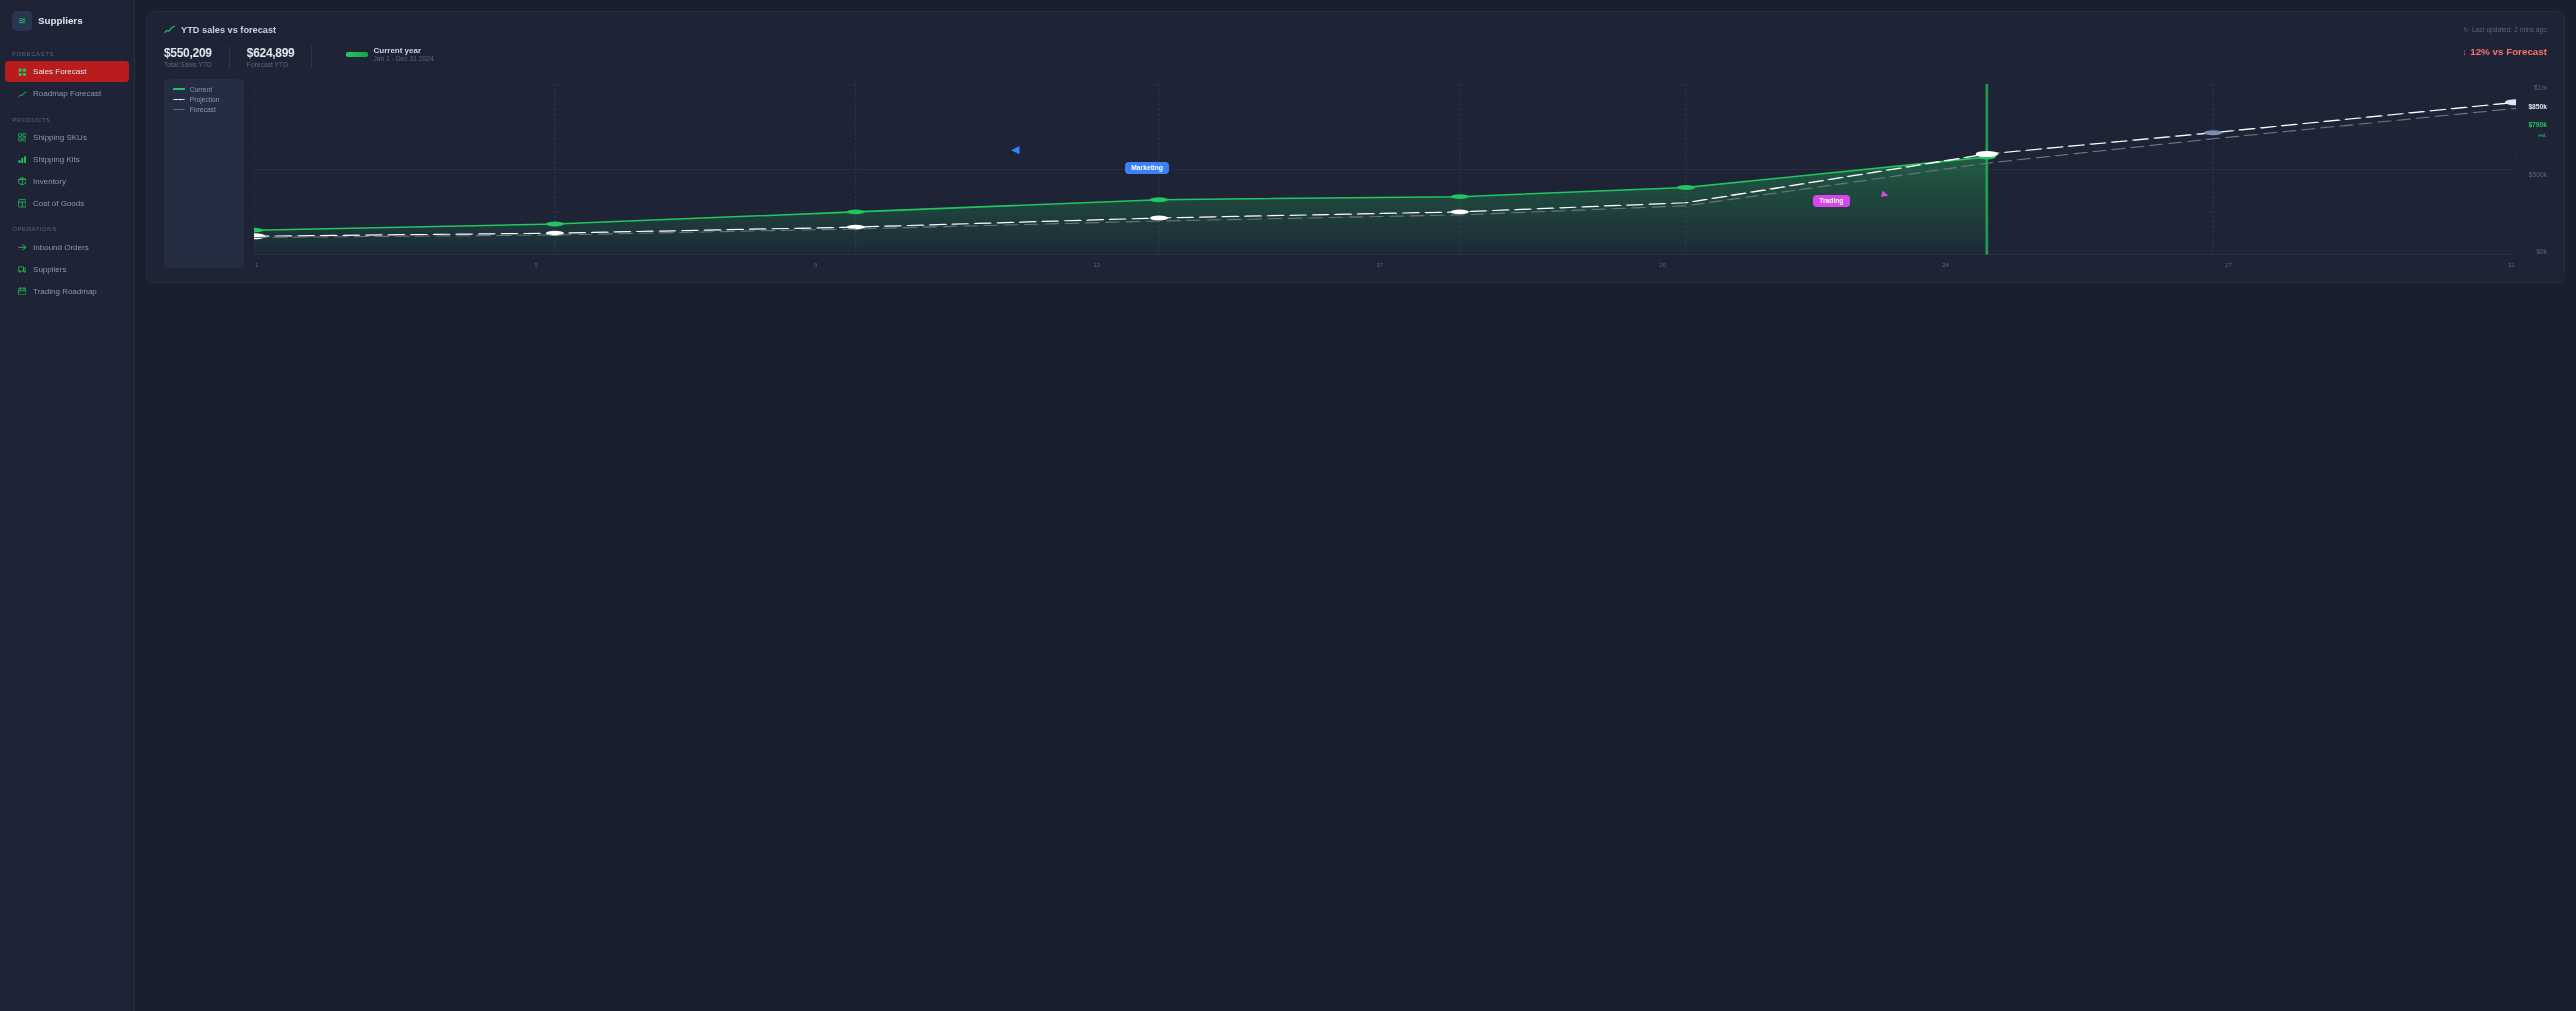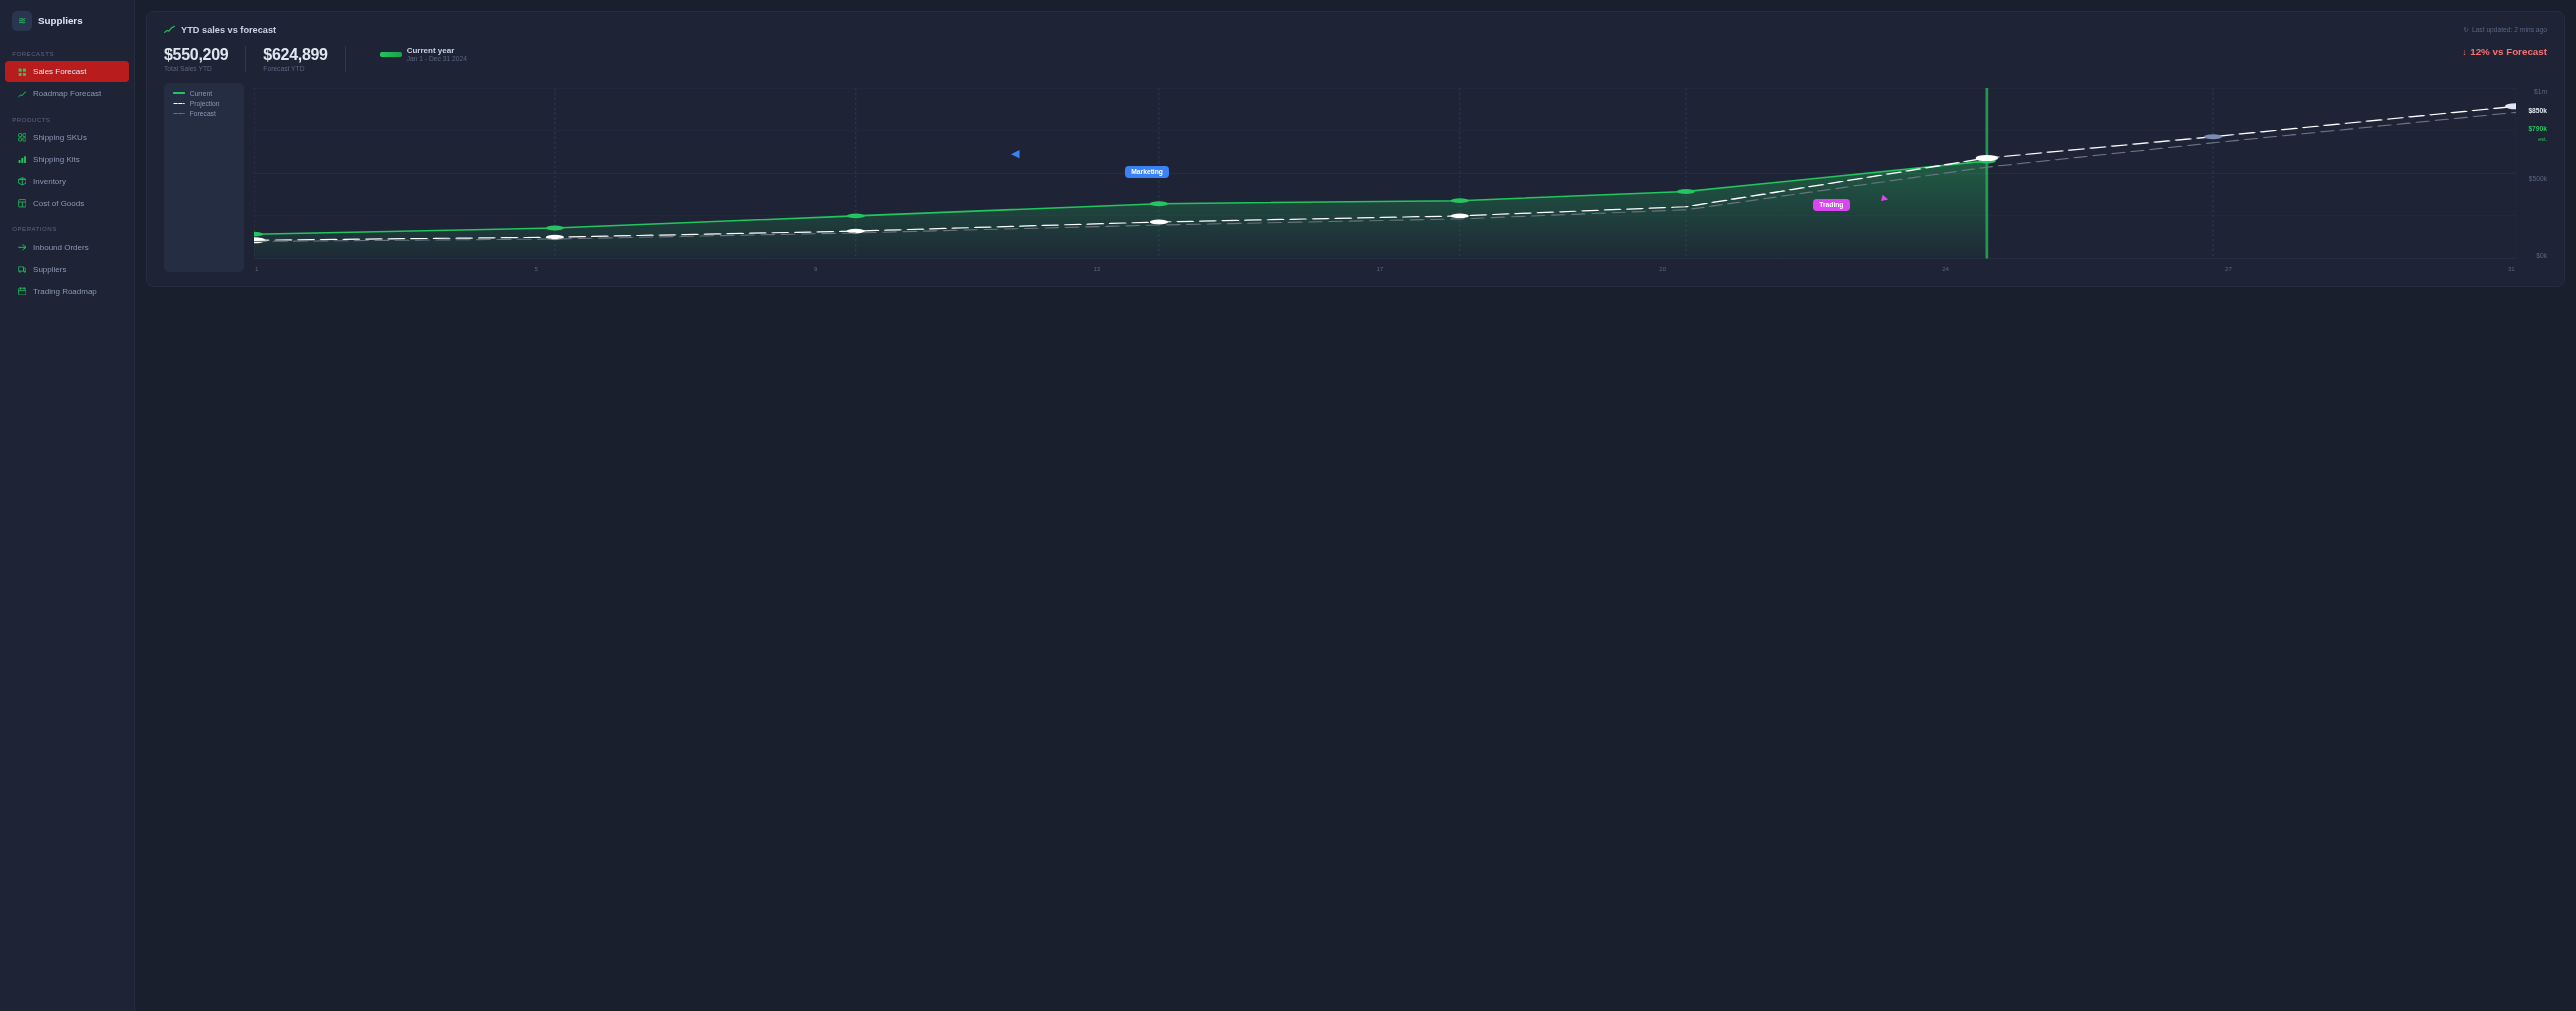--- a/index.html
+++ b/index.html
@@ -134,21 +134,21 @@
     }
     .metric-block {
       padding: 0 17px 0 0;
       margin-right: 17px;
       border-right: 0.6px solid #2e3750;
     }
     .metric-block:last-of-type {
       border-right: none;
     }
     .metric-value {
-      font-size: 16px;
+      font-size: 12px;
       font-weight: 700;
       color: #e0e6f0;
       letter-spacing: -0.3px;
     }
     .metric-label {
       font-size: 6.7px;
       color: #5a6585;
       margin-top: 1.2px;
     }
     .current-year-block {

